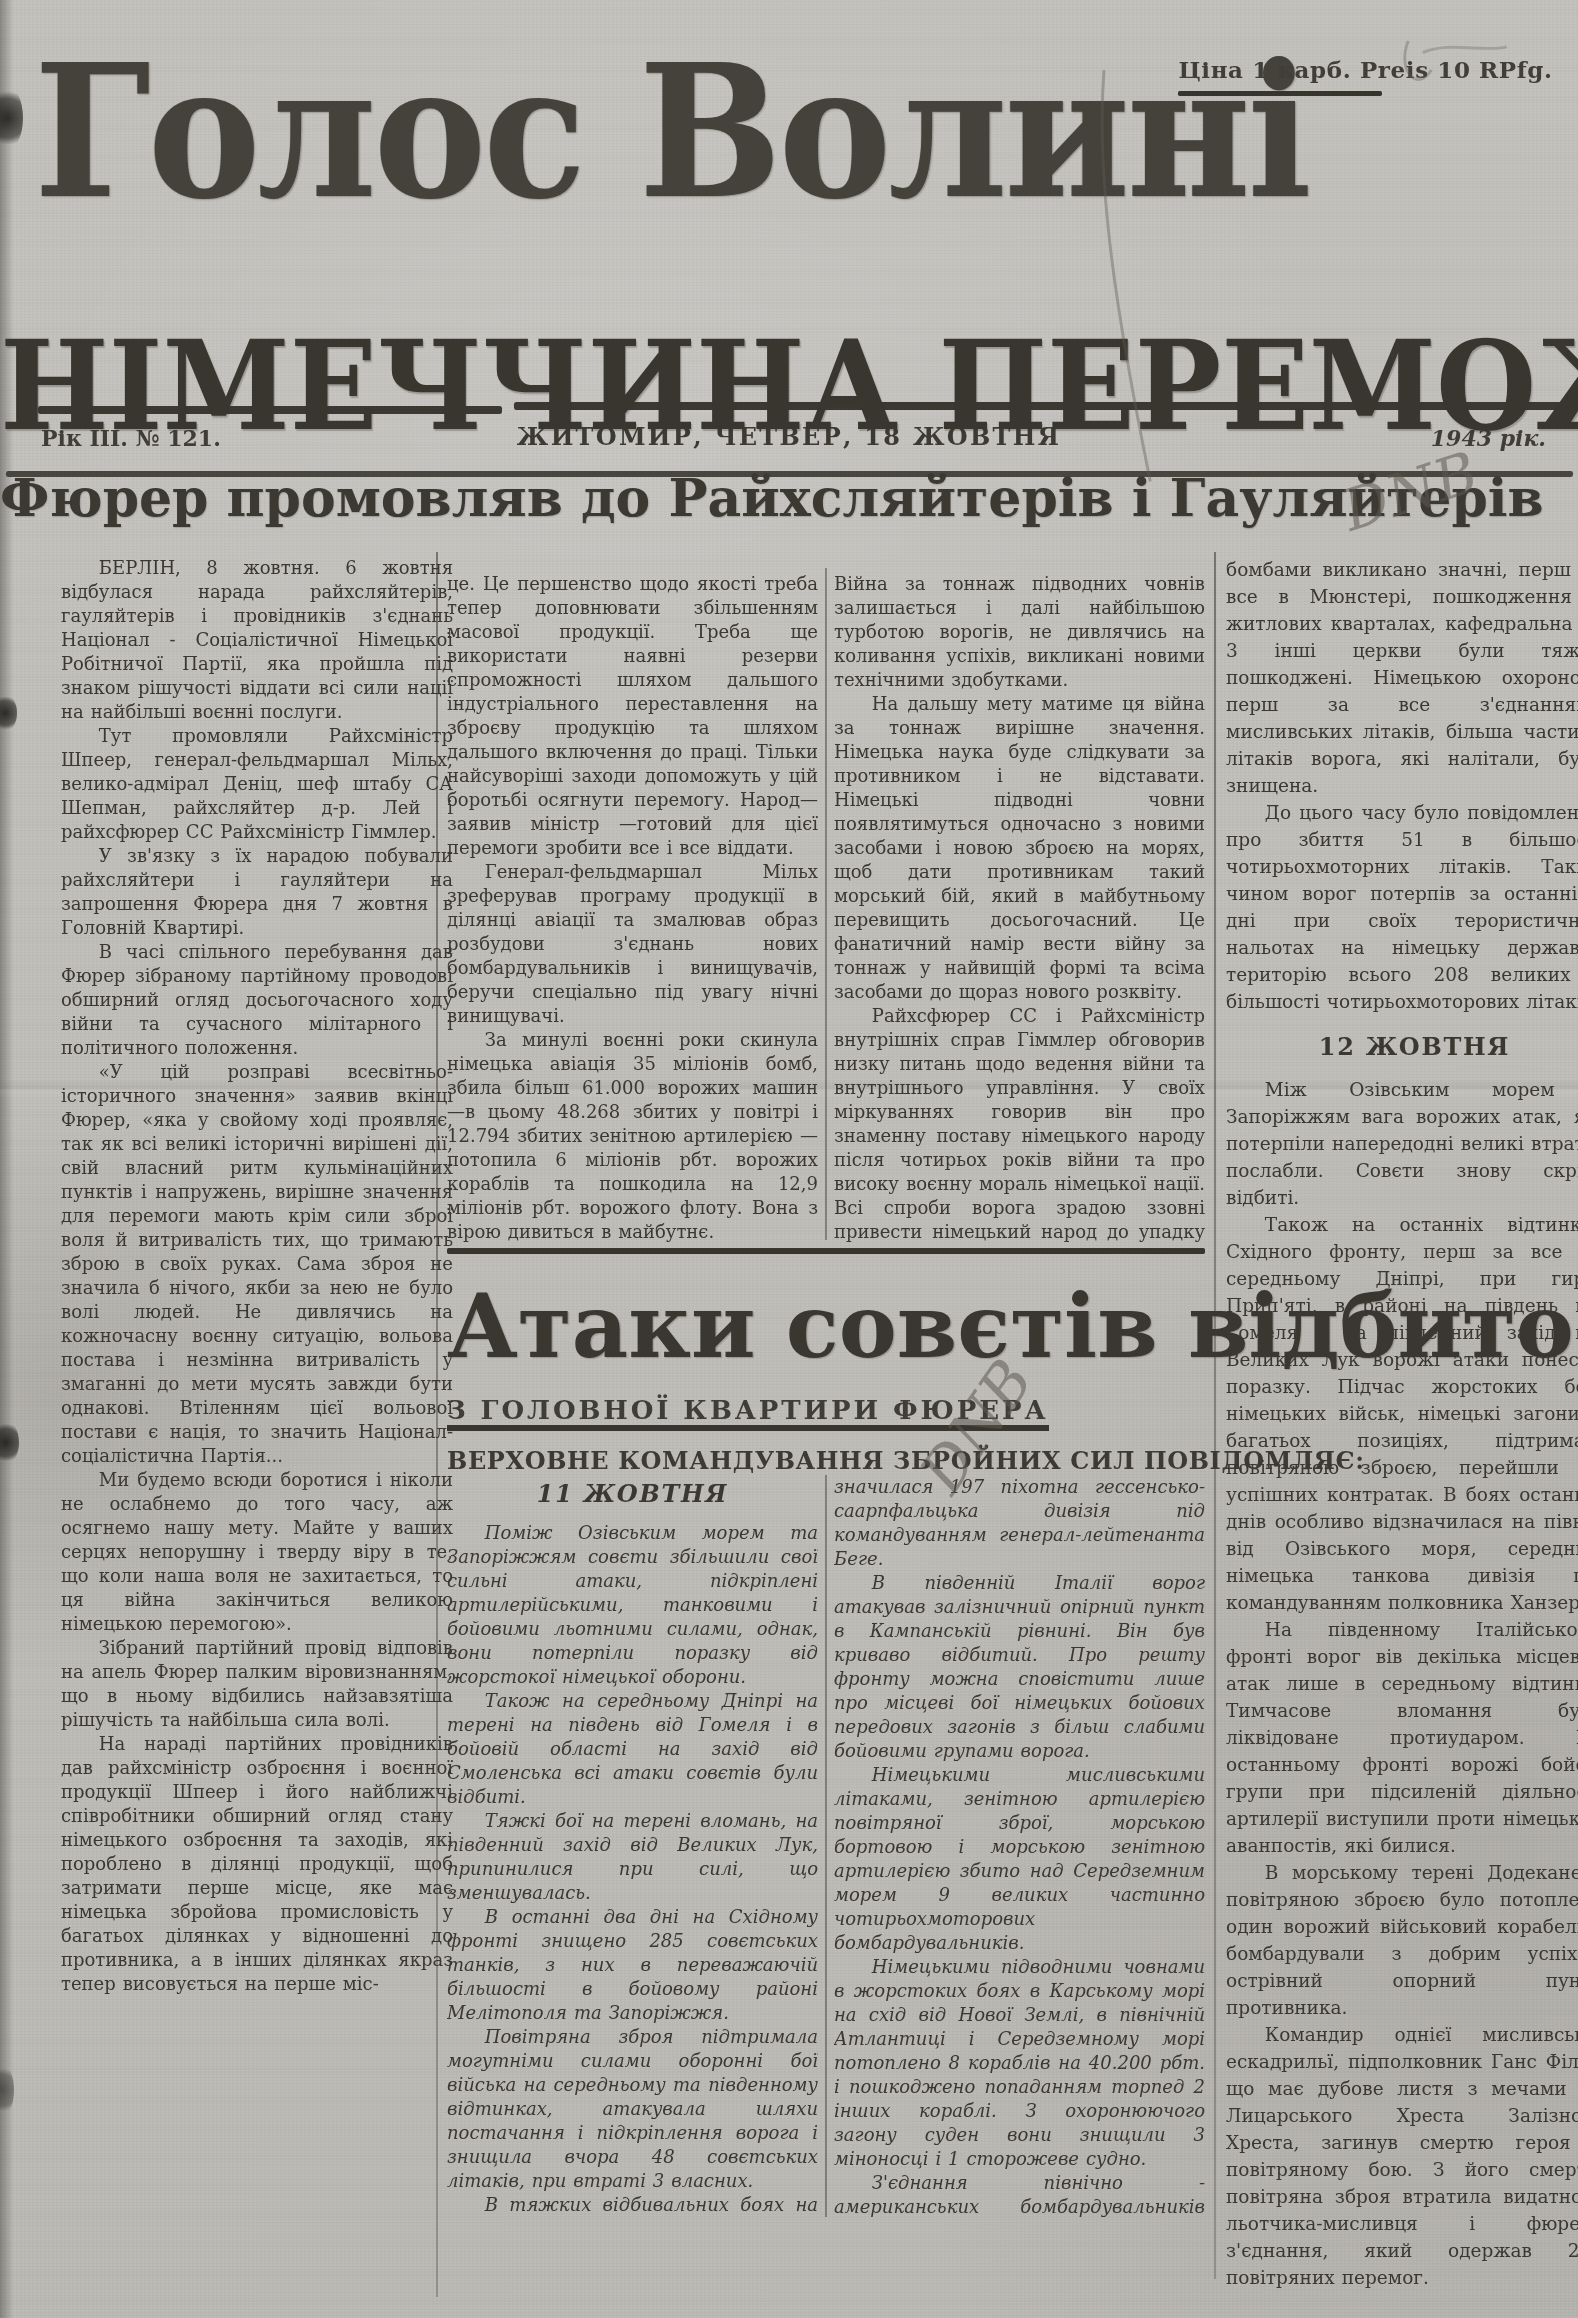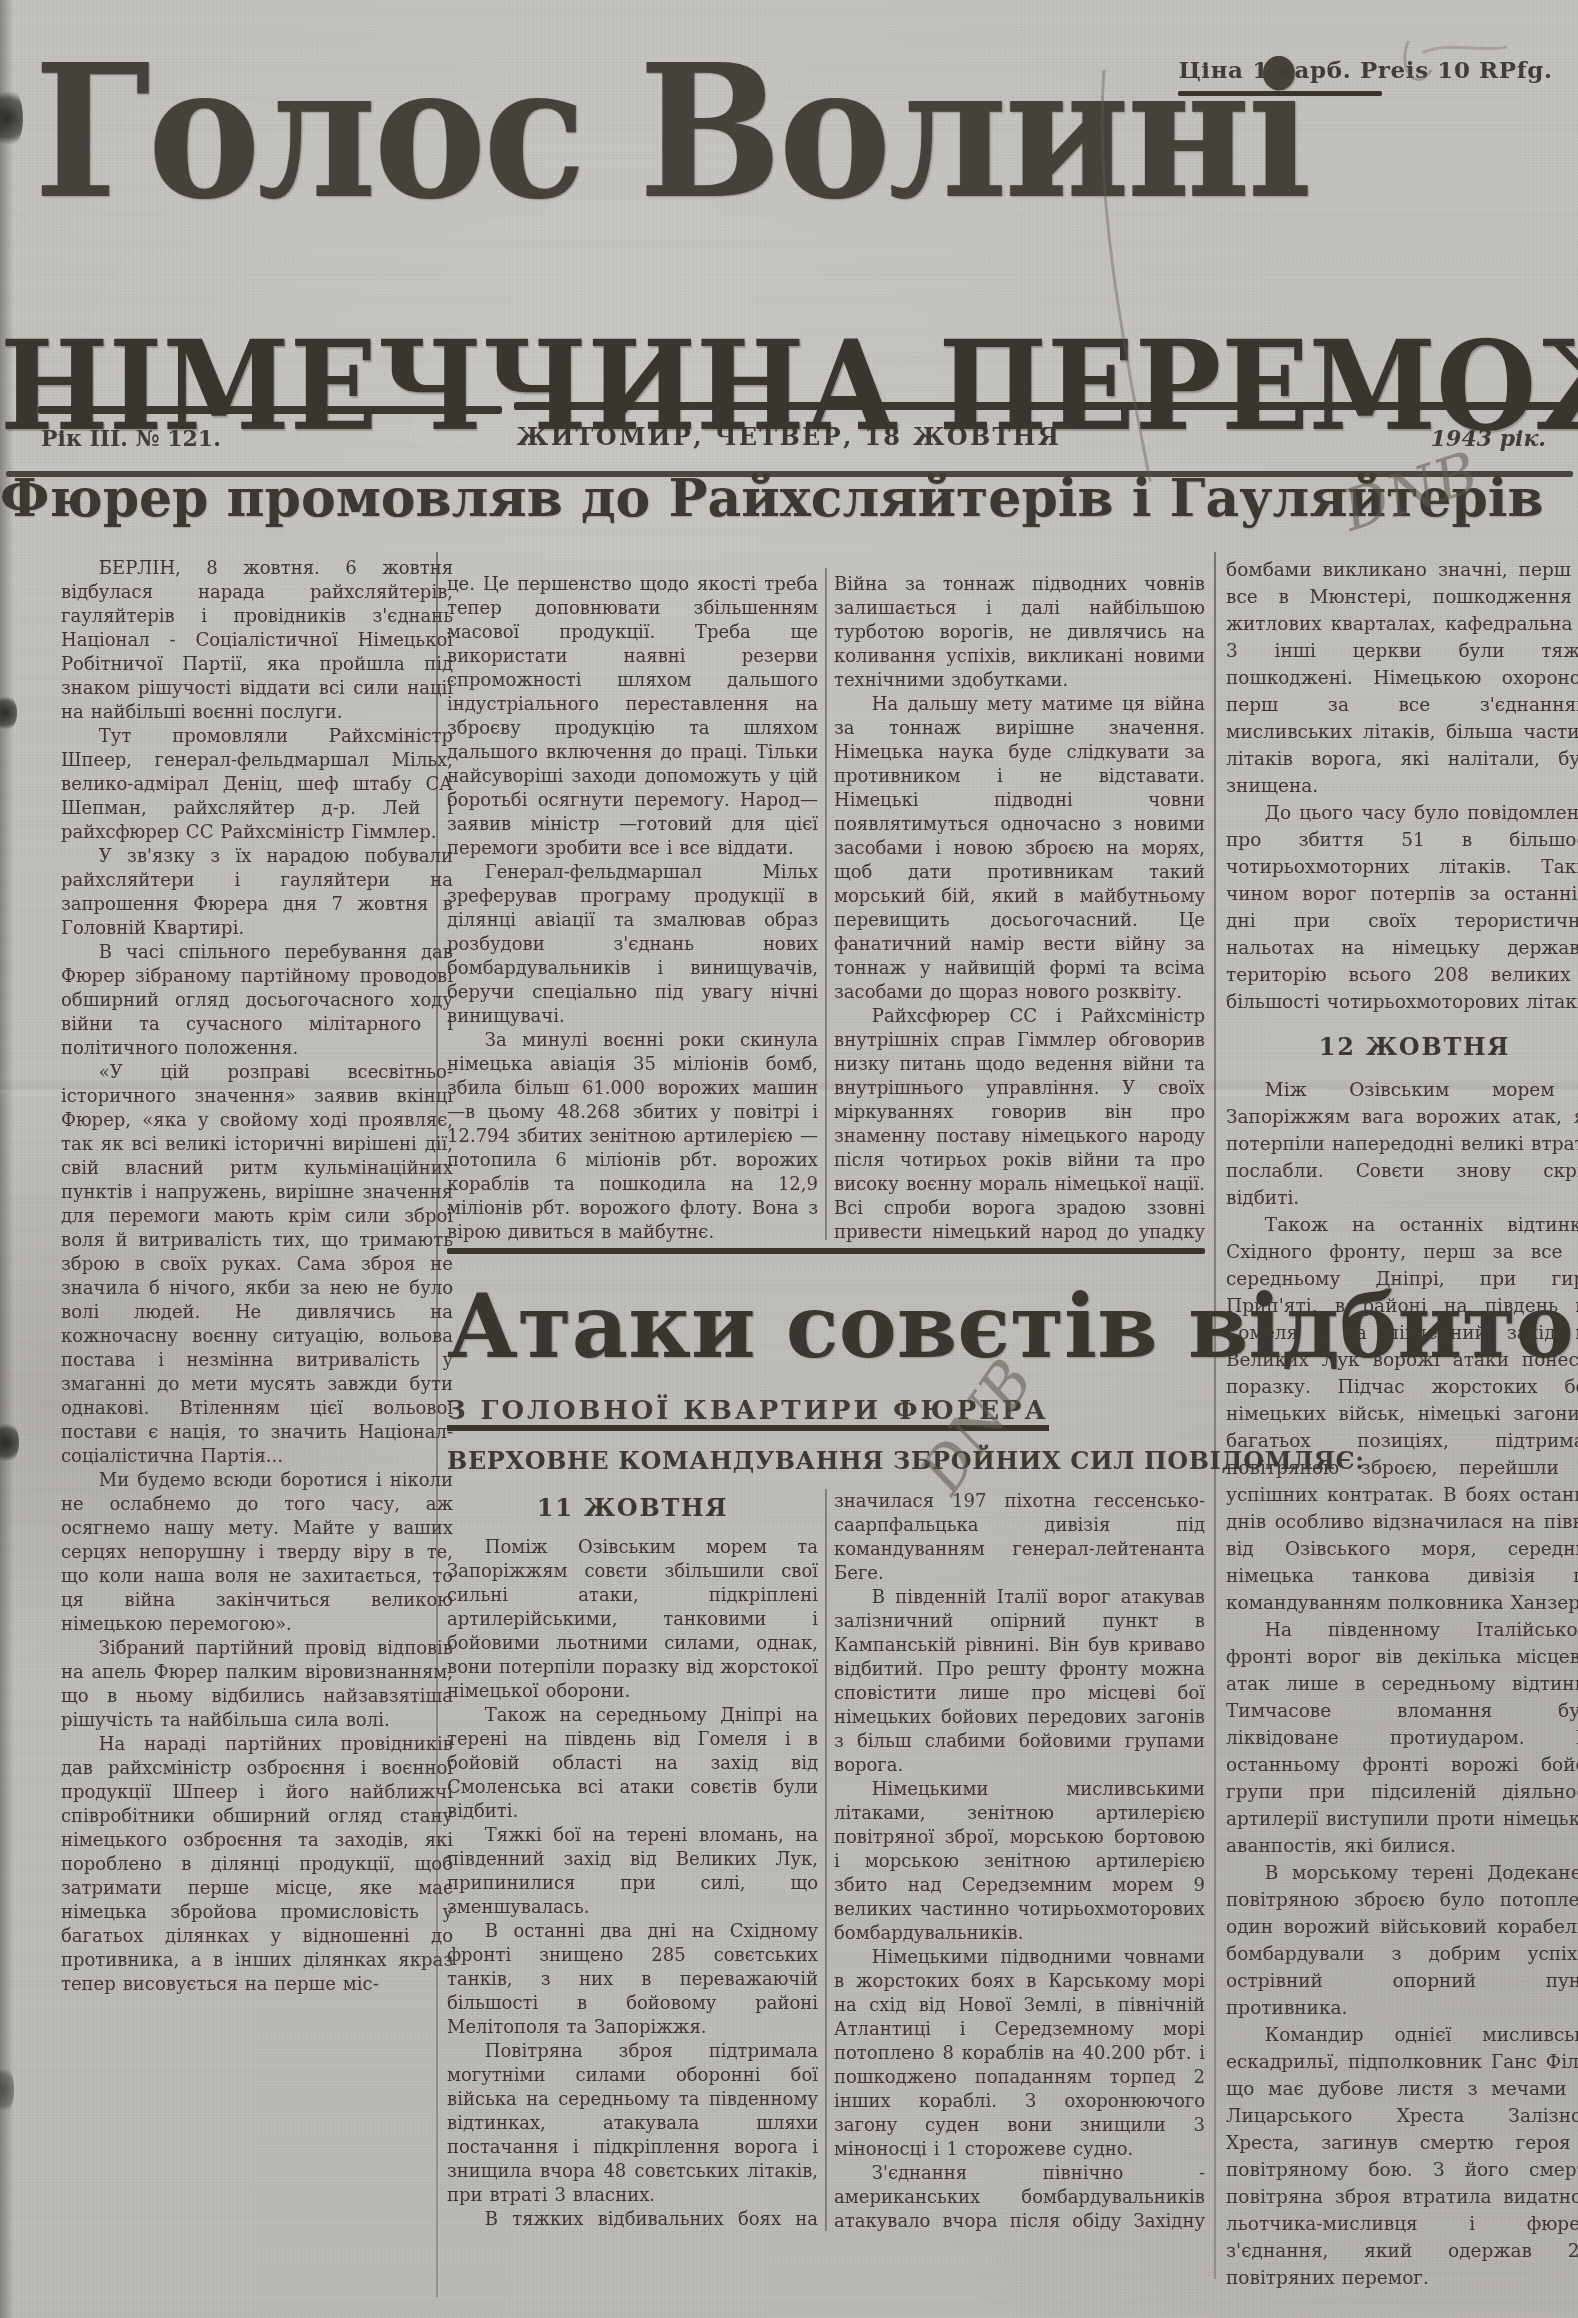--- a/index.html
+++ b/index.html
@@ -105,21 +105,21 @@
     white-space: nowrap;
   }
   .kicker2 {
     display: inline-block;
     margin-top: 25.5px;
     font-size: 26px; font-weight: bold; letter-spacing: 2.9px; color: #403c36;
     border-bottom: 6.4px solid #38352f;
   }
   .announce2 { margin-top: 15px; font-size: 24px; font-weight: bold; letter-spacing: 0.6px; color: #3d3933; white-space: nowrap; }
 
-  .mid-bottomrow { position: relative; margin-top: 14px; height: 742px; }
+  .mid-bottomrow { position: relative; height: 742px; font-style: italic; }
   .bot-left  { position: absolute; left: 0;    top: 0; width: 371px; height: 742px; }
   .bot-right { position: absolute; left: 387px; top: 0; width: 371px; height: 742px; }
   .bot-vdiv  { position: absolute; left: 378px; top: 0; width: 1.7px; height: 742px; background: rgba(58,54,48,0.45); }
 
   .subdate {
     text-align: center; font-size: 24px; font-weight: bold;
     letter-spacing: 1.7px; color: #3b3832;
     margin: 3.5px 0 12.8px 0;
   }
 

